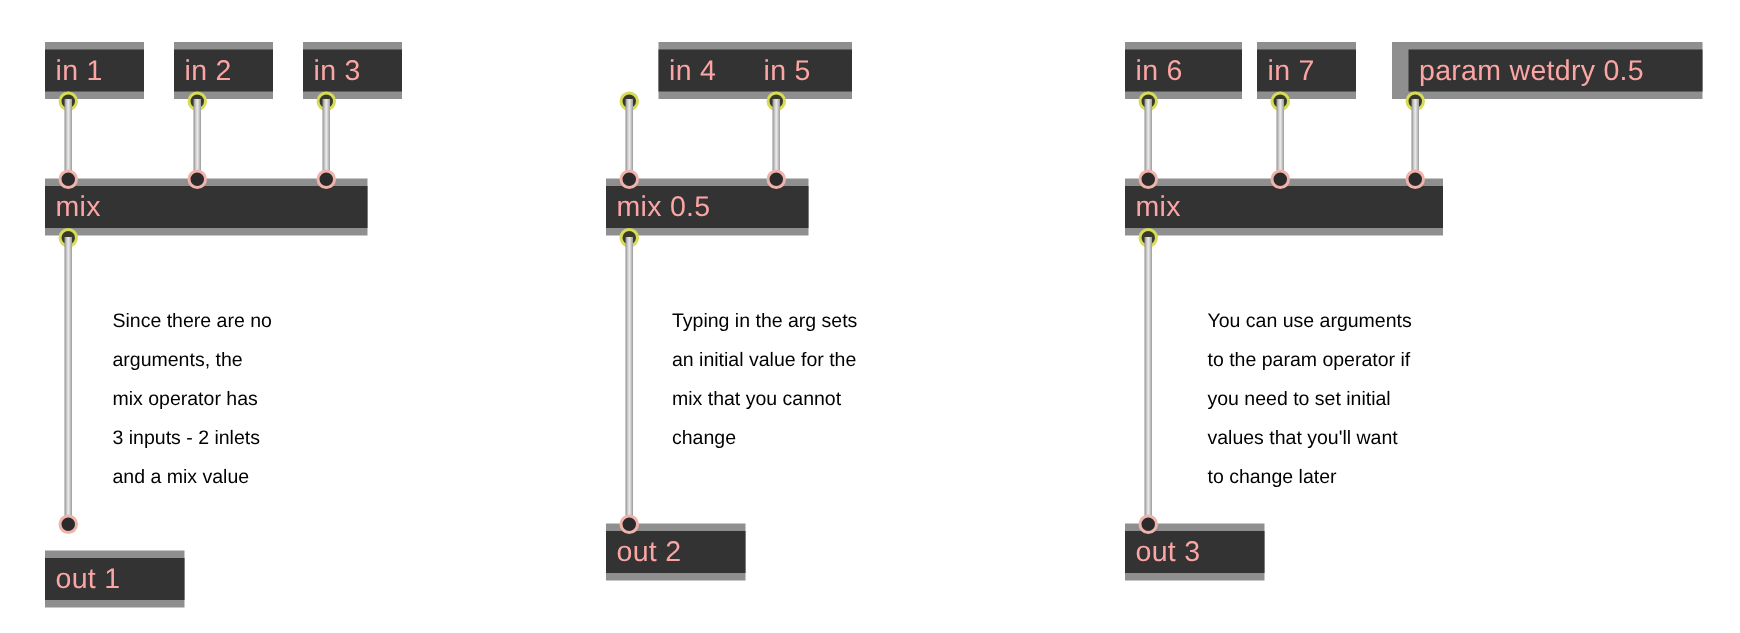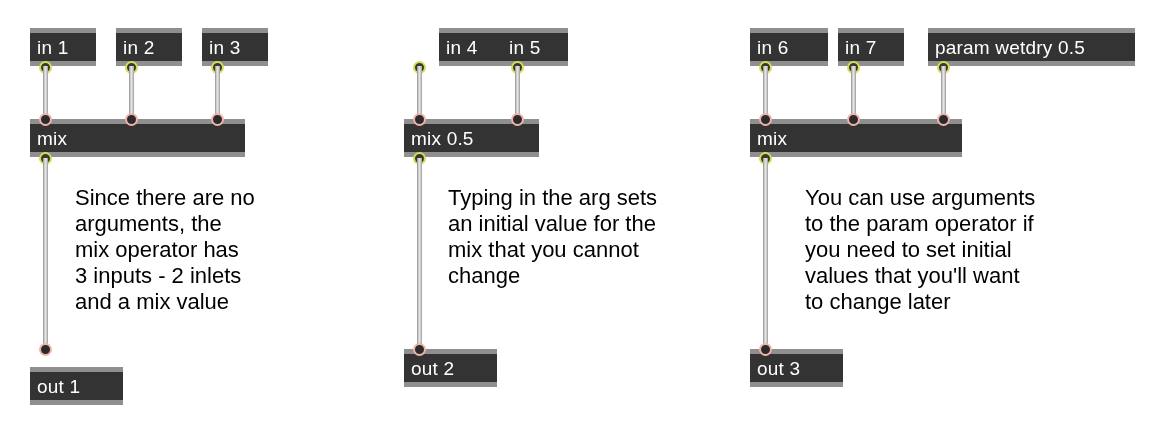--- a/index.html
+++ b/index.html
@@ -31,21 +31,21 @@
   }
   .node .node-body {
     background: #333333;
     height: 28px;
     display: flex;
     align-items: center;
     padding-left: 7px;
     box-sizing: border-box;
   }
   .node .node-label {
-    color: #ffffff;
+    color: #fca5a5;
     font-size: 19px;
     line-height: 19px;
     letter-spacing: 0.2px;
     white-space: nowrap;
     font-family: "Liberation Sans", sans-serif;
   }
 
   
   .port {
     position: absolute;
@@ -68,24 +68,25 @@
   .wire {
     position: absolute;
     width: 5px;
     background: linear-gradient(to right, #8d8d8d 0%, #d8d8d8 35%, #e8e8e8 55%, #9a9a9a 100%);
   }
 
   
   .annotation {
     position: absolute;
     color: #000000;
-    font-size: 22px;
+    font-size: 13px;
     line-height: 26px;
     font-family: "Liberation Sans", sans-serif;
     white-space: pre-line;
+    margin-top: 16px;
   }
 </style>
 </head>
 <body>
 
 <div id="canvas">
 
   <div class="node" style="left:30px; top:28px; width:66px;">
     <div class="node-body">
       <span class="node-label">in 1</span>
@@ -183,21 +184,21 @@
   </div>
   <div class="port out" style="left:759px; top:61px;"></div>
 
   <div class="node" style="left:838px; top:28px; width:66px;">
     <div class="node-body">
       <span class="node-label">in 7</span>
     </div>
   </div>
   <div class="port out" style="left:847px; top:61px;"></div>
 
-  <div class="node" style="left:928px; top:28px; width:207px;">
+  <div class="node" style="left:928px; top:28px; width:207px;padding-left:11px;">
     <div class="node-body">
       <span class="node-label">param wetdry 0.5</span>
     </div>
   </div>
   <div class="port out" style="left:937px; top:61px;"></div>
 
   <div class="wire" style="left:763px; top:66px; height:52px;"></div>
   <div class="wire" style="left:851px; top:66px; height:52px;"></div>
   <div class="wire" style="left:941px; top:66px; height:52px;"></div>
 

